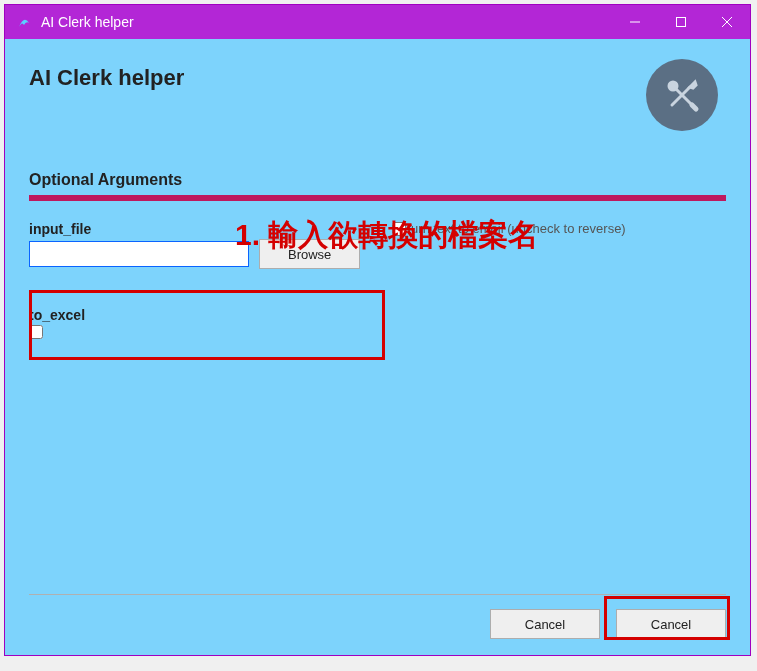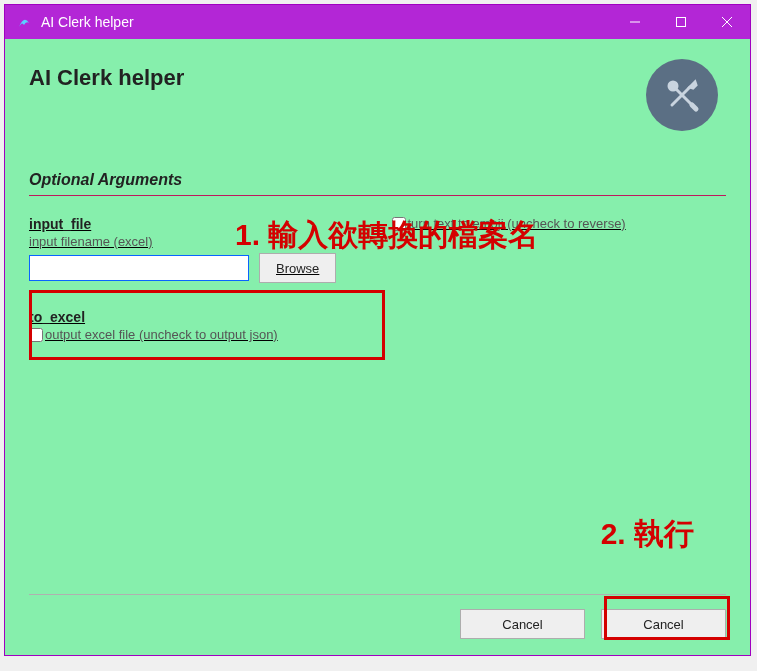--- a/index.html
+++ b/index.html
@@ -14,21 +14,21 @@
       height: 671px;
       position: relative;
       overflow: hidden;
     }
     .window {
       position: absolute;
       left: 4px;
       top: 4px;
       width: 747px;
       height: 652px;
-      background: #86efac;
+      background: #7dd3fc;
       border: 1px solid #a000c0;
       display: flex;
       flex-direction: column;
     }
     .titlebar {
       height: 34px;
       background: #b326d6;
       display: flex;
       align-items: center;
       padding-left: 10px;
@@ -85,23 +85,22 @@
       border-radius: 50%;
       background: #5b6f84;
       display: flex;
       align-items: center;
       justify-content: center;
       margin-right: 8px;
     }
     .section-title-row {
       display: flex;
       align-items: baseline;
-      border-bottom: 1px solid #be185d;
+      border-bottom: 6px solid #be185d;
       padding-bottom: 6px;
-      font-style: italic;
     }
     .section-title {
       font-size: 16px;
       font-weight: 700;
       color: #222;
       margin-right: 20px;
     }
     .annotation {
       color: #d40000;
       font-size: 30px;
@@ -114,21 +113,20 @@
       top: 176px;
     }
     .annotation.a2 {
       right: 56px;
       bottom: 100px;
     }
     .form-area {
       display: flex;
       gap: 28px;
       margin-top: 20px;
-      text-decoration: underline;
     }
     .form-col {
       flex: 1;
       min-width: 0;
     }
     .group-label {
       font-size: 14px;
       font-weight: 700;
       color: #222;
       margin-bottom: 2px;
@@ -146,41 +144,41 @@
     .text-input {
       width: 220px;
       height: 26px;
       border: 1px solid #0a64ff;
       padding: 0 6px;
       font-size: 13px;
       outline: none;
     }
     .btn {
       height: 30px;
-      padding: 0 16px;
+      padding: 0 28px;
       background: #efefef;
       border: 1px solid #adadad;
       font-size: 13px;
       cursor: pointer;
       color: #222;
     }
     .checkbox-row {
       display: flex;
       align-items: center;
       gap: 2px;
       font-size: 13px;
       color: #555;
     }
     .checkbox-row input[type="checkbox"] {
       width: 14px;
       height: 14px;
       margin: 0;
     }
     .second-row {
-      margin-top: 26px;
+      margin-top: 38px;
     }
     .red-box {
       border: 3px solid #d40000;
       position: absolute;
       pointer-events: none;
     }
     .red-box.rb1 {
       left: 24px;
       top: 251px;
       width: 356px;
@@ -194,21 +192,21 @@
     }
     .footer {
       margin-top: auto;
       border-top: 1px solid #b0b0b0;
       padding-top: 14px;
       display: flex;
       justify-content: flex-end;
       gap: 16px;
     }
     .footer .btn {
-      width: 125px;
+      width: 110px;
     }
   </style>
 </head>
 <body>
 
 <div class="window">
 
   <div class="titlebar">
     <div class="titlebar-icon">
       <svg width="18" height="18" viewBox="0 0 18 18">
@@ -255,44 +253,41 @@
 
     <div class="section-title-row">
       <div class="section-title">Optional Arguments</div>
     </div>
 
     <div class="annotation a1">1. 輸入欲轉換的檔案名</div>
 
     <div class="form-area">
       <div class="form-col">
         <div class="group-label">input_file</div>
-        <div class="group-desc">input filename (excel)</div>
         <div class="input-row">
           <input type="text" class="text-input" value="" style="">
           <button class="btn">Browse</button>
         </div>
 
         <div class="second-row">
           <div class="group-label">to_excel</div>
           <label class="checkbox-row">
             <input type="checkbox" style="">
-            <span>output excel file (uncheck to output json)</span>
           </label>
         </div>
       </div>
 
       <div class="form-col">
         <label class="checkbox-row">
           <input type="checkbox" style="">
           <span>turn text to emoji (uncheck to reverse)</span>
         </label>
       </div>
     </div>
 
-    <div class="annotation a2">2. 執行</div>
 
     <div class="footer">
       <button class="btn">Cancel</button>
       <button class="btn">Cancel</button>
     </div>
 
     <div class="red-box rb1"></div>
     <div class="red-box rb2"></div>
 
   </div>

